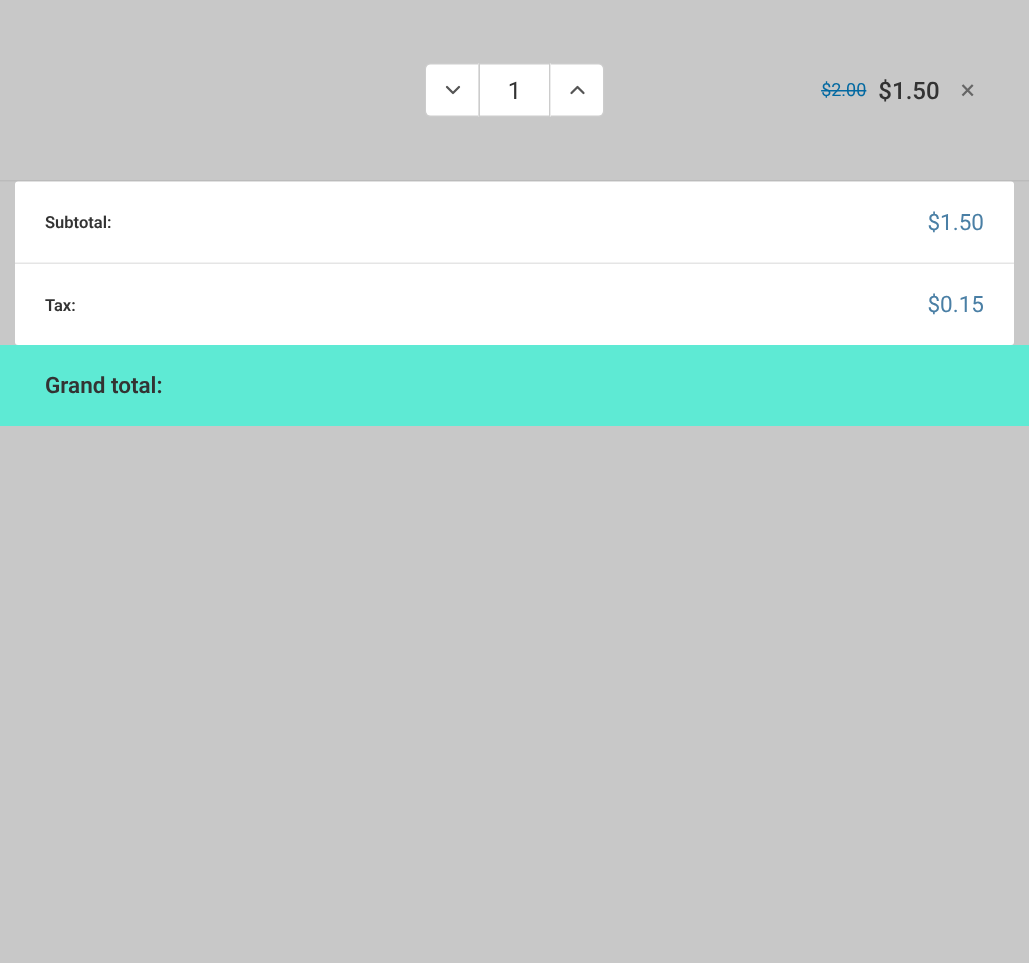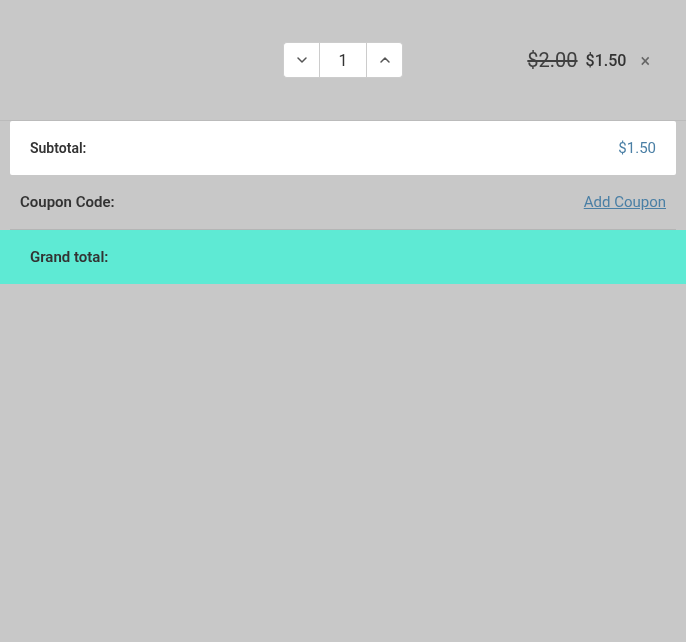--- a/index.html
+++ b/index.html
@@ -70,22 +70,22 @@
 
     .price-area {
       position: absolute;
       right: 30px;
       display: flex;
       align-items: center;
       gap: 8px;
     }
 
     .price-original {
-      font-size: 20px;
-      color: #404040;
+      font-size: 12px;
+      color: #0369a1;
       text-decoration: line-through;
     }
 
     .price-discounted {
       font-size: 16px;
       color: #333;
       font-weight: 500;
     }
 
     .close-btn {
@@ -113,21 +113,21 @@
       justify-content: space-between;
       padding: 18px 20px;
       border-bottom: 1px solid #e5e5e5;
     }
 
     .summary-row:last-child {
       border-bottom: none;
     }
 
     .summary-label {
-      font-size: 14px;
+      font-size: 11px;
       color: #333;
       font-weight: 600;
     }
 
     .summary-value {
       font-size: 15px;
       color: #4a7fa5;
     }
 
     .summary-value.link {
@@ -206,24 +206,24 @@
   </div>
 </div>
 
 <div class="divider-line"></div>
 
 <div class="cart-summary">
   <div class="summary-row">
     <span class="summary-label">Subtotal:</span>
     <span class="summary-value">$1.50</span>
   </div>
+  <div class="summary-row">
+    <span class="summary-label">Tax:</span>
+    <span class="summary-value">$0.15</span>
+  </div>
 </div>
 
 <div class="extra-section">
-  <div class="extra-row">
-    <span class="extra-label">Coupon Code:</span>
-    <span class="extra-value">Add Coupon</span>
-  </div>
 </div>
 
 <div class="grand-total-section">
   <span class="grand-total-label">Grand total:</span>
 </div>
 
 </body></html>

